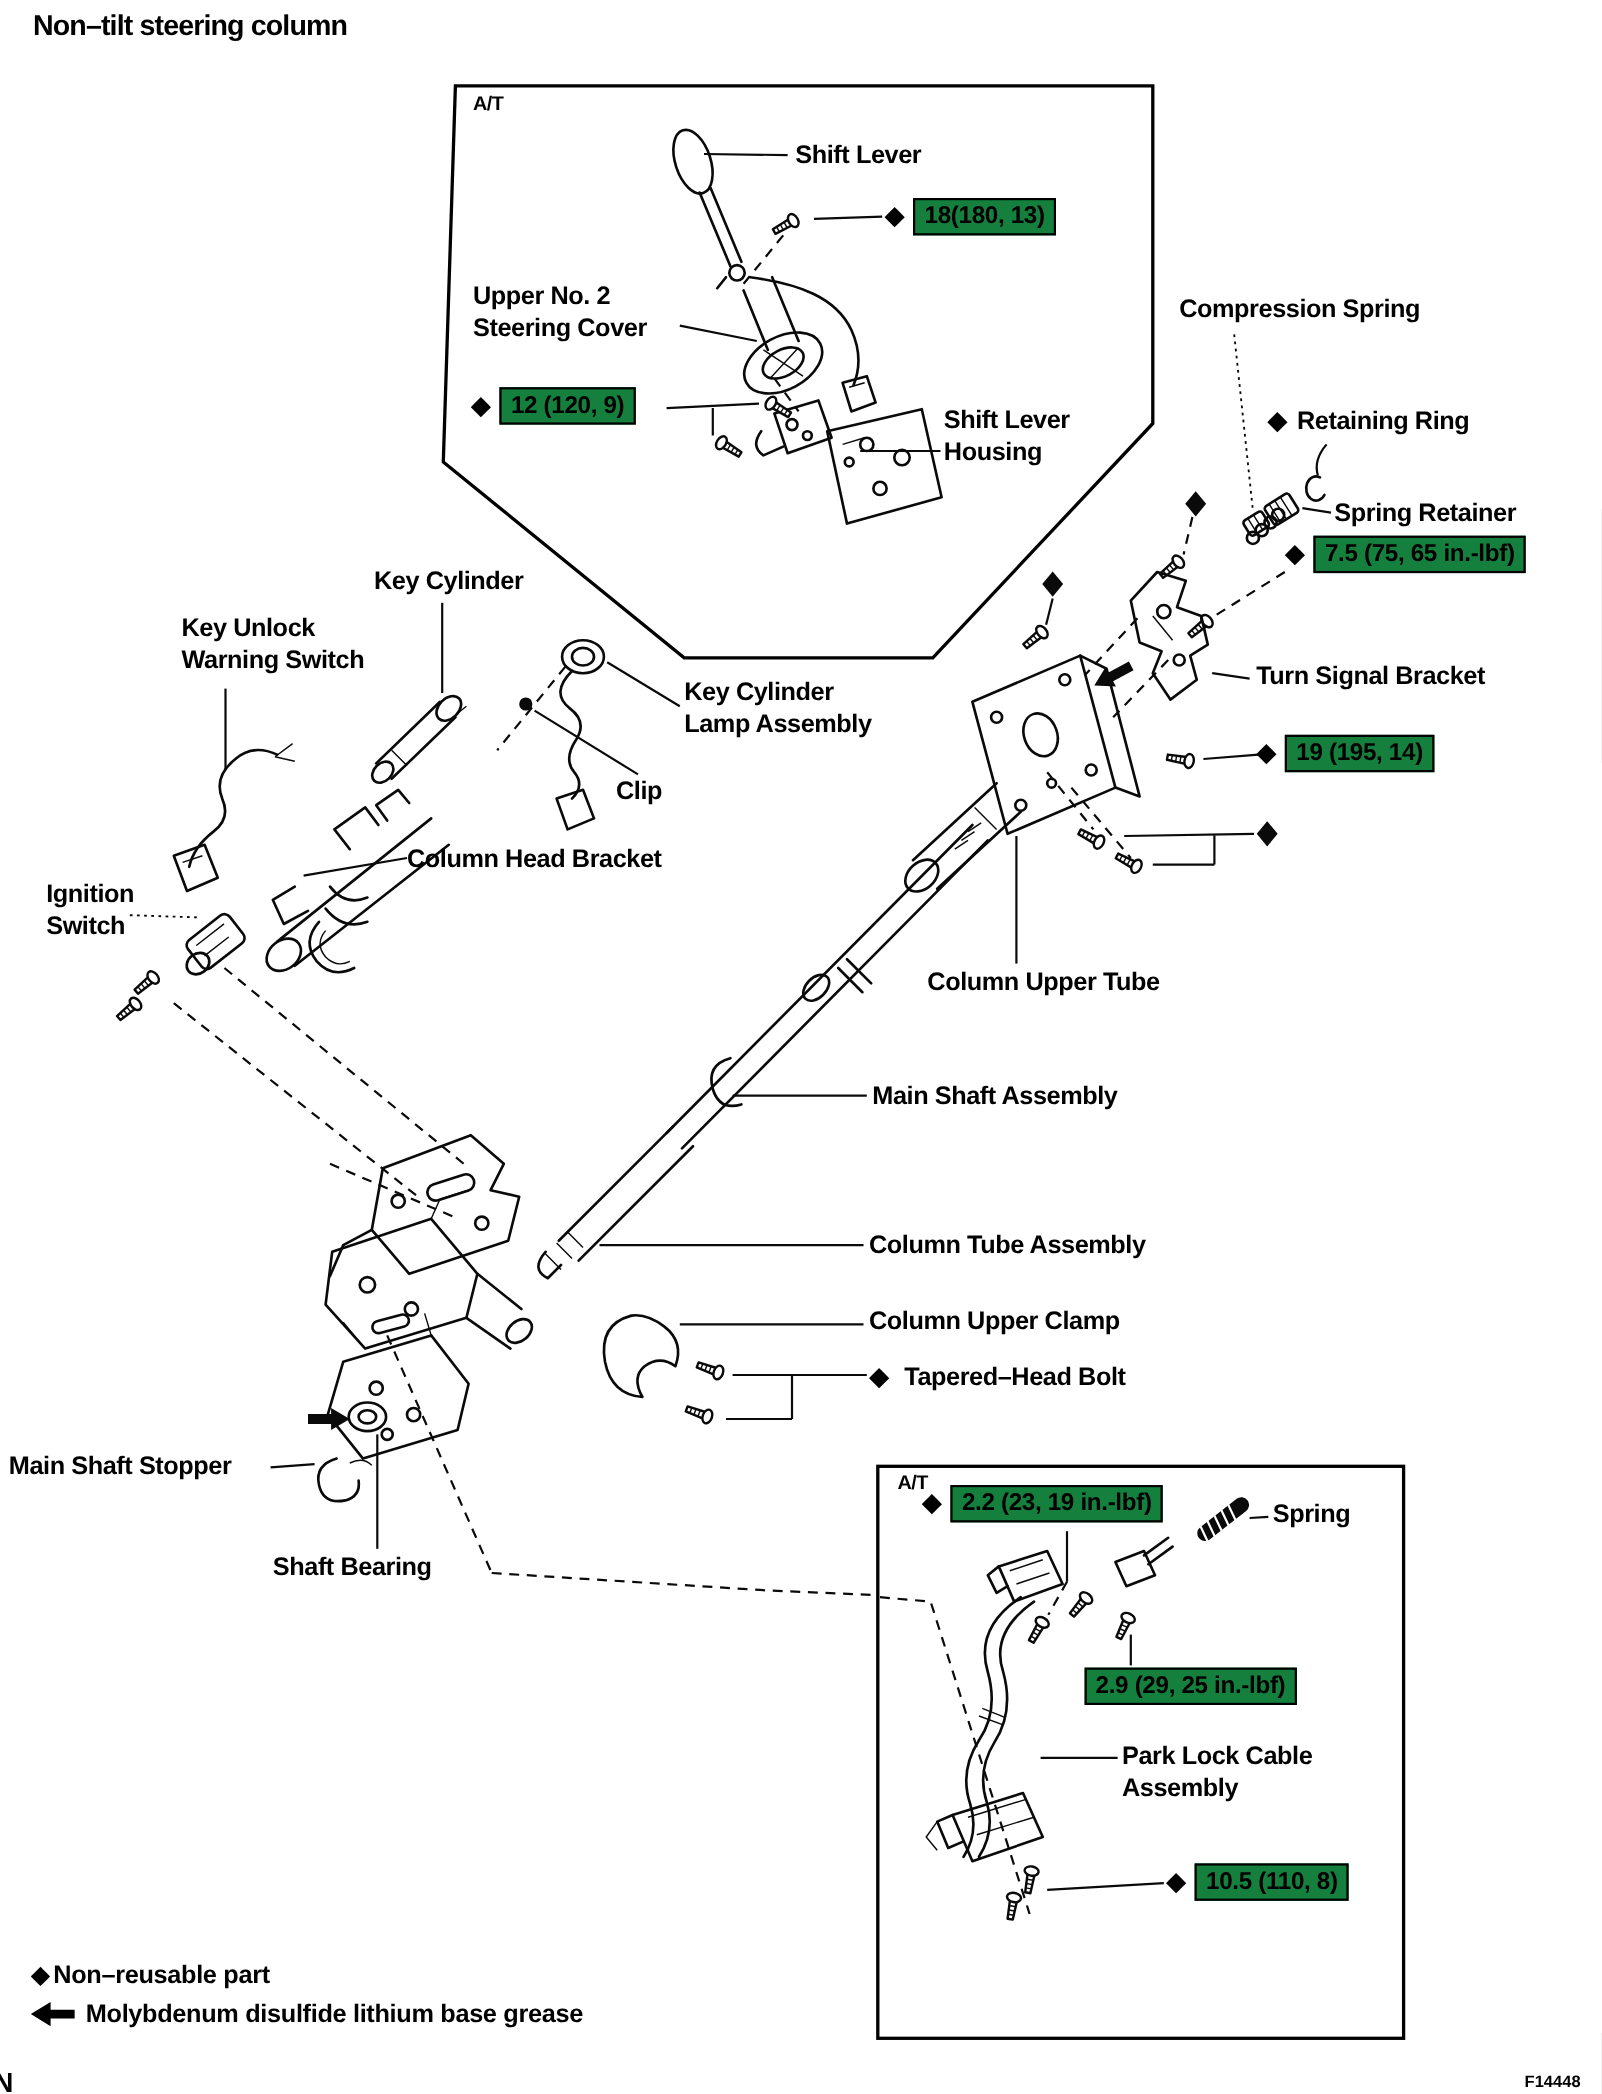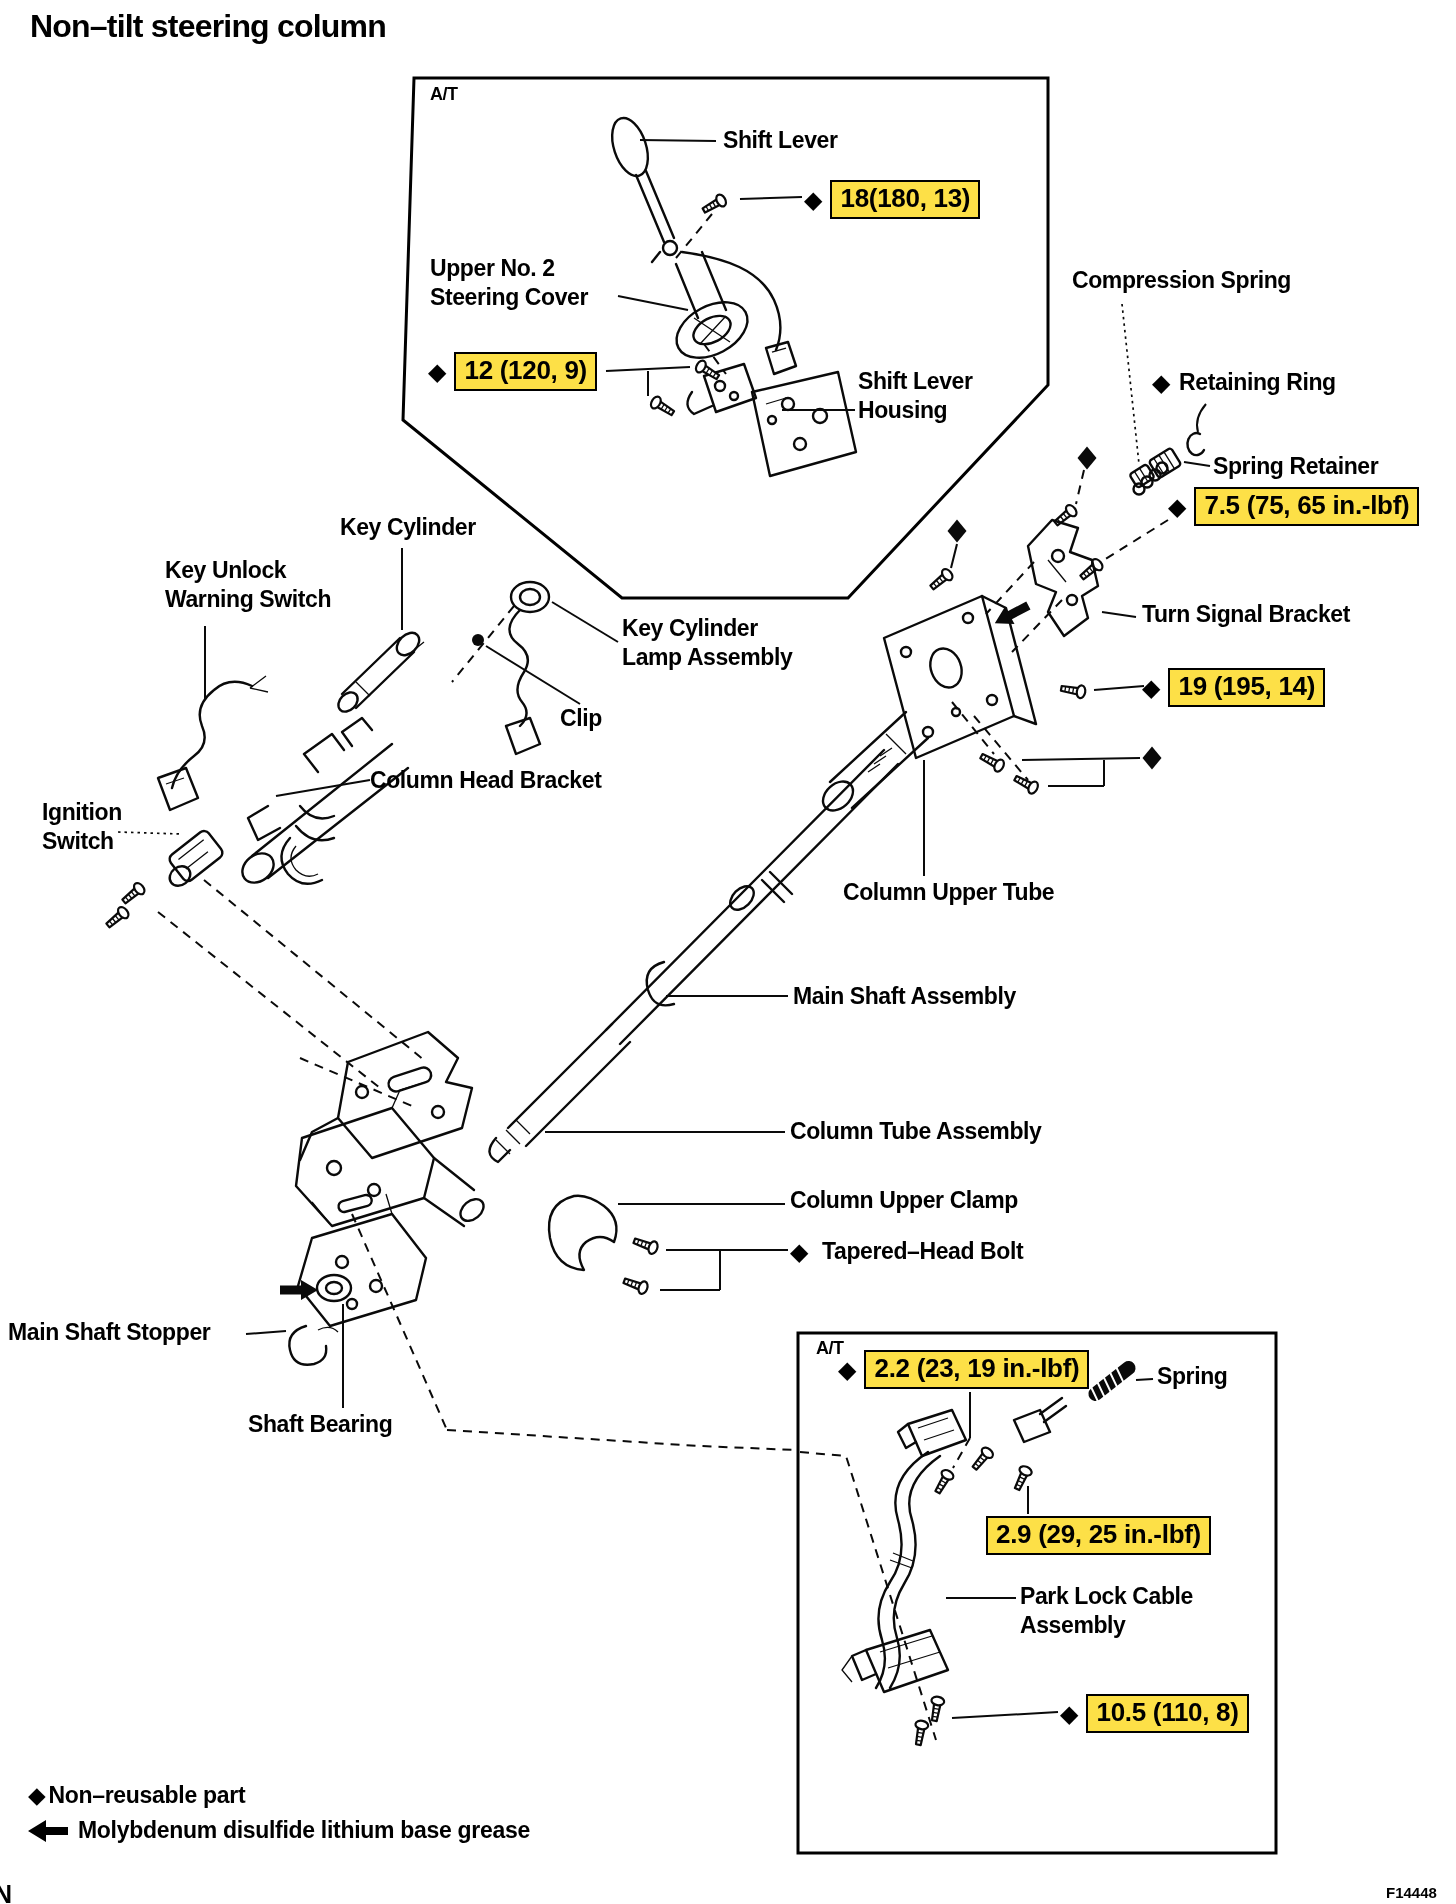--- a/index.html
+++ b/index.html
@@ -1,37 +1,37 @@
 <!DOCTYPE html>
 <html><head>
 <meta charset="utf-8">
 <style>
   html,body{margin:0;padding:0;background:#e8e8e8}
   .page{position:relative;width:1456px;height:1904px;background:#ffffff;
         font-family:"Liberation Sans",sans-serif;color:#000;overflow:hidden}
-  .title{position:absolute;left:30px;top:8px;font-size:32px;font-weight:bold;letter-spacing:-0.8px}
+  .title{position:absolute;left:30px;top:8px;font-size:26px;font-weight:bold;letter-spacing:-0.8px}
   .art{position:absolute;left:0;top:0}
   .art .ln{fill:none;stroke:#0a0a0a;stroke-width:2.4;stroke-linecap:round;stroke-linejoin:round}
   .art .lnw{fill:#fff;stroke:#0a0a0a;stroke-width:2.2;stroke-linejoin:round}
   .art .thin{fill:none;stroke:#0a0a0a;stroke-width:1.3}
   .art .fl{fill:#0a0a0a;stroke:none}
   .art .dash{fill:none;stroke:#0a0a0a;stroke-width:2;stroke-dasharray:9,7}
   .art .dot{fill:none;stroke:#0a0a0a;stroke-width:1.7;stroke-dasharray:2.5,4}
   .art .ldr{fill:none;stroke:#0a0a0a;stroke-width:2}
   .art .bx{fill:none;stroke:#000;stroke-width:3}
   .lbl{position:absolute;font-size:23px;font-weight:bold;line-height:1.28;letter-spacing:-0.4px;white-space:nowrap}
   .lbl.wrap{white-space:normal}
   .at{position:absolute;font-size:18px;font-weight:bold;letter-spacing:-0.5px}
   .dlabel{position:absolute;display:flex;align-items:center}
   .dlabel .dm{margin-right:9px}
   .dm{font-size:24px;line-height:1;font-weight:normal}
   .torque{position:absolute;display:flex;align-items:center}
   .torque .dm{margin-right:8px}
-  .tbox{border:2.5px solid #000;padding:1px 8px 3px;font-size:26px;font-weight:bold;
-        background:#fde047;white-space:nowrap;letter-spacing:-0.3px}
+  .tbox{border:2.5px solid #000;padding:1px 8px 3px;font-size:22px;font-weight:bold;
+        background:#15803d;white-space:nowrap;letter-spacing:-0.3px}
   .legend{position:absolute;left:28px;top:1782px;font-size:23px;font-weight:bold;letter-spacing:-0.3px}
   .lg-row{display:flex;align-items:center;margin-bottom:8px;white-space:nowrap}
   .lg-box{border:2px solid #000;padding:1px 10px 3px;margin-right:10px}
   .lg-dm{font-size:23px;margin-right:3px;font-weight:normal}
   .lg-arrow{margin-right:10px}
   .fig{position:absolute;left:1386px;top:1884px;font-size:15px;font-weight:bold}
   .cornerN{position:absolute;left:-6px;top:1880px;font-size:25px;font-weight:bold}
 </style>
 </head>
 <body>

